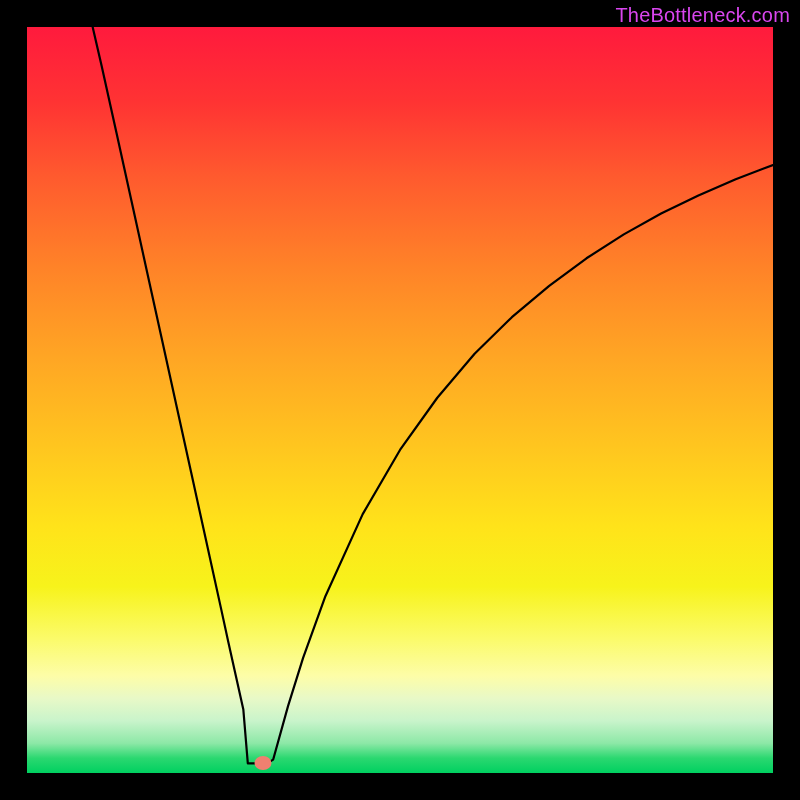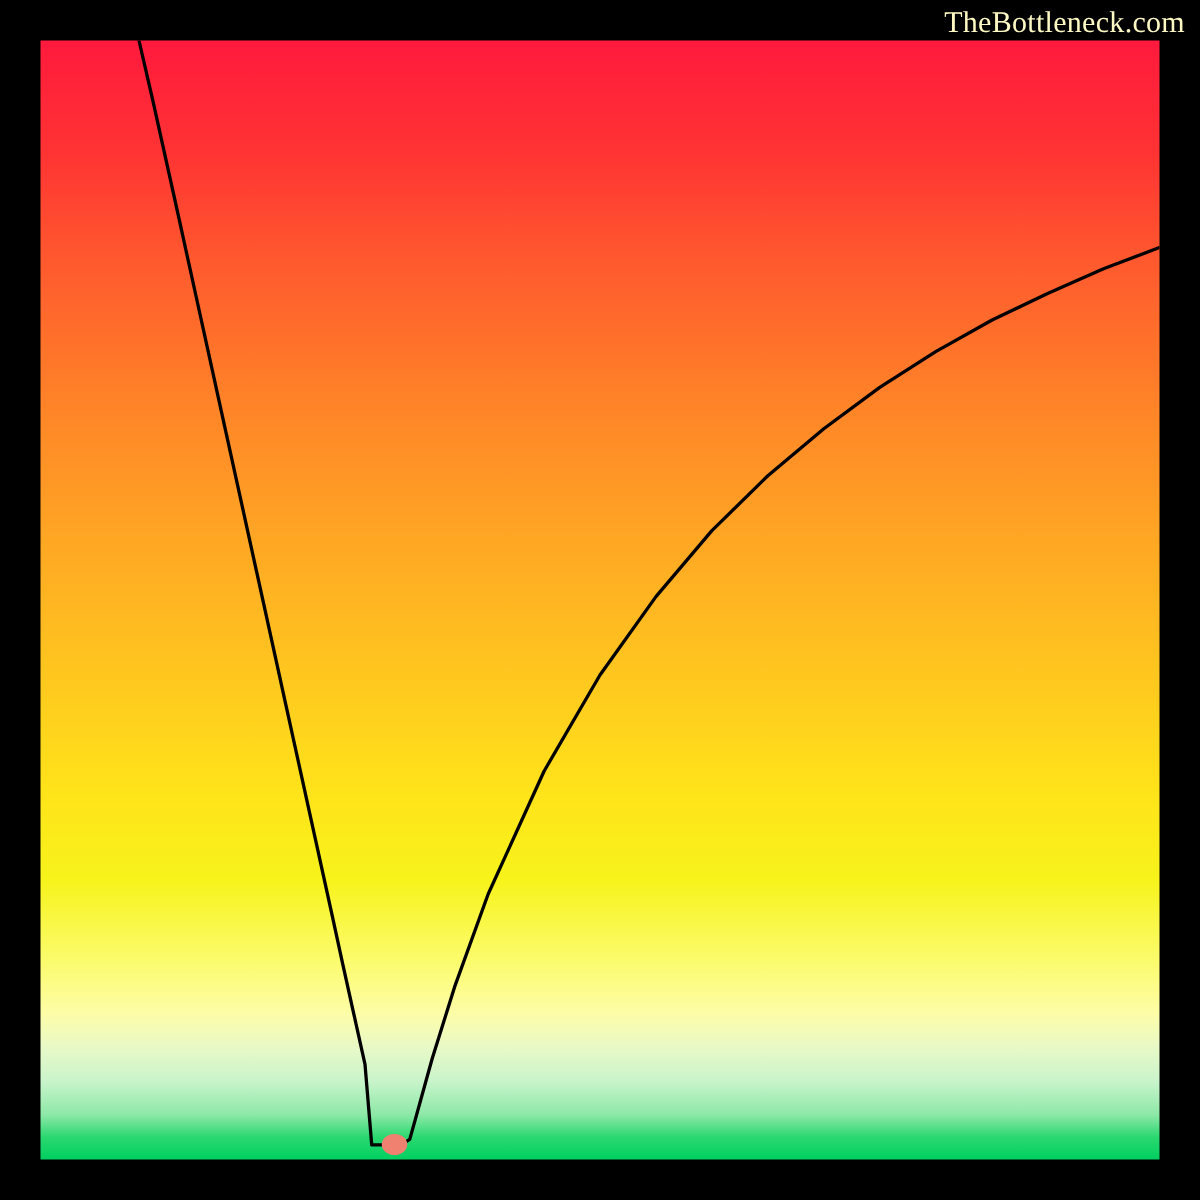--- a/index.html
+++ b/index.html
@@ -47,22 +47,22 @@
     width: 17px;
     height: 14px;
     background: #f08070;
     border-radius: 50%;
     transform: translate(-50%, -50%);
   }
   #watermark {
     position: absolute;
     top: 4px;
     right: 10px;
-    color: #fef9c3;
-    font-family: Liberation Serif, serif;
+    color: #d946ef;
+    font-family: Liberation Sans, sans-serif;
     font-size: 20px;
     letter-spacing: 0.2px;
   }
 </style>
 </head>
 <body>
 
 <div id="chart-root">
   <div id="gradient-area"></div>
   <svg id="curve-svg" viewBox="0 0 746 746" preserveAspectRatio="none">

